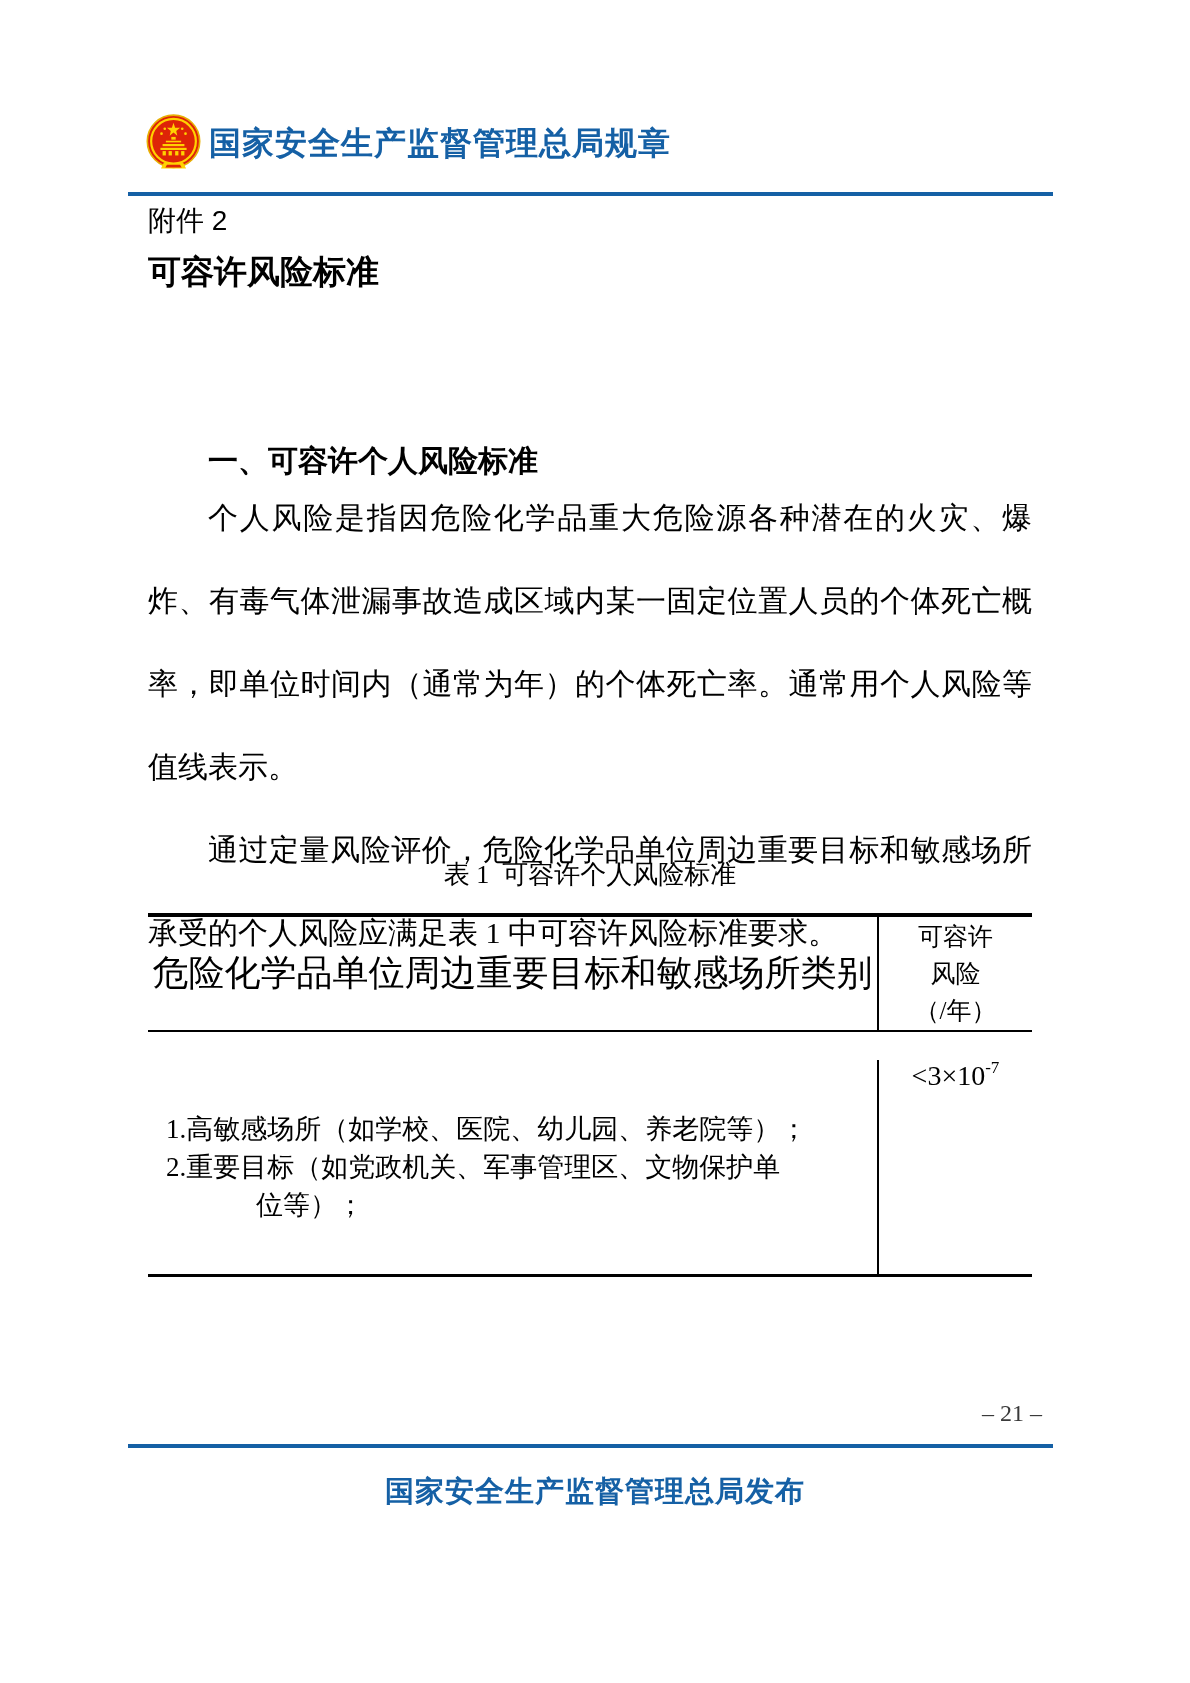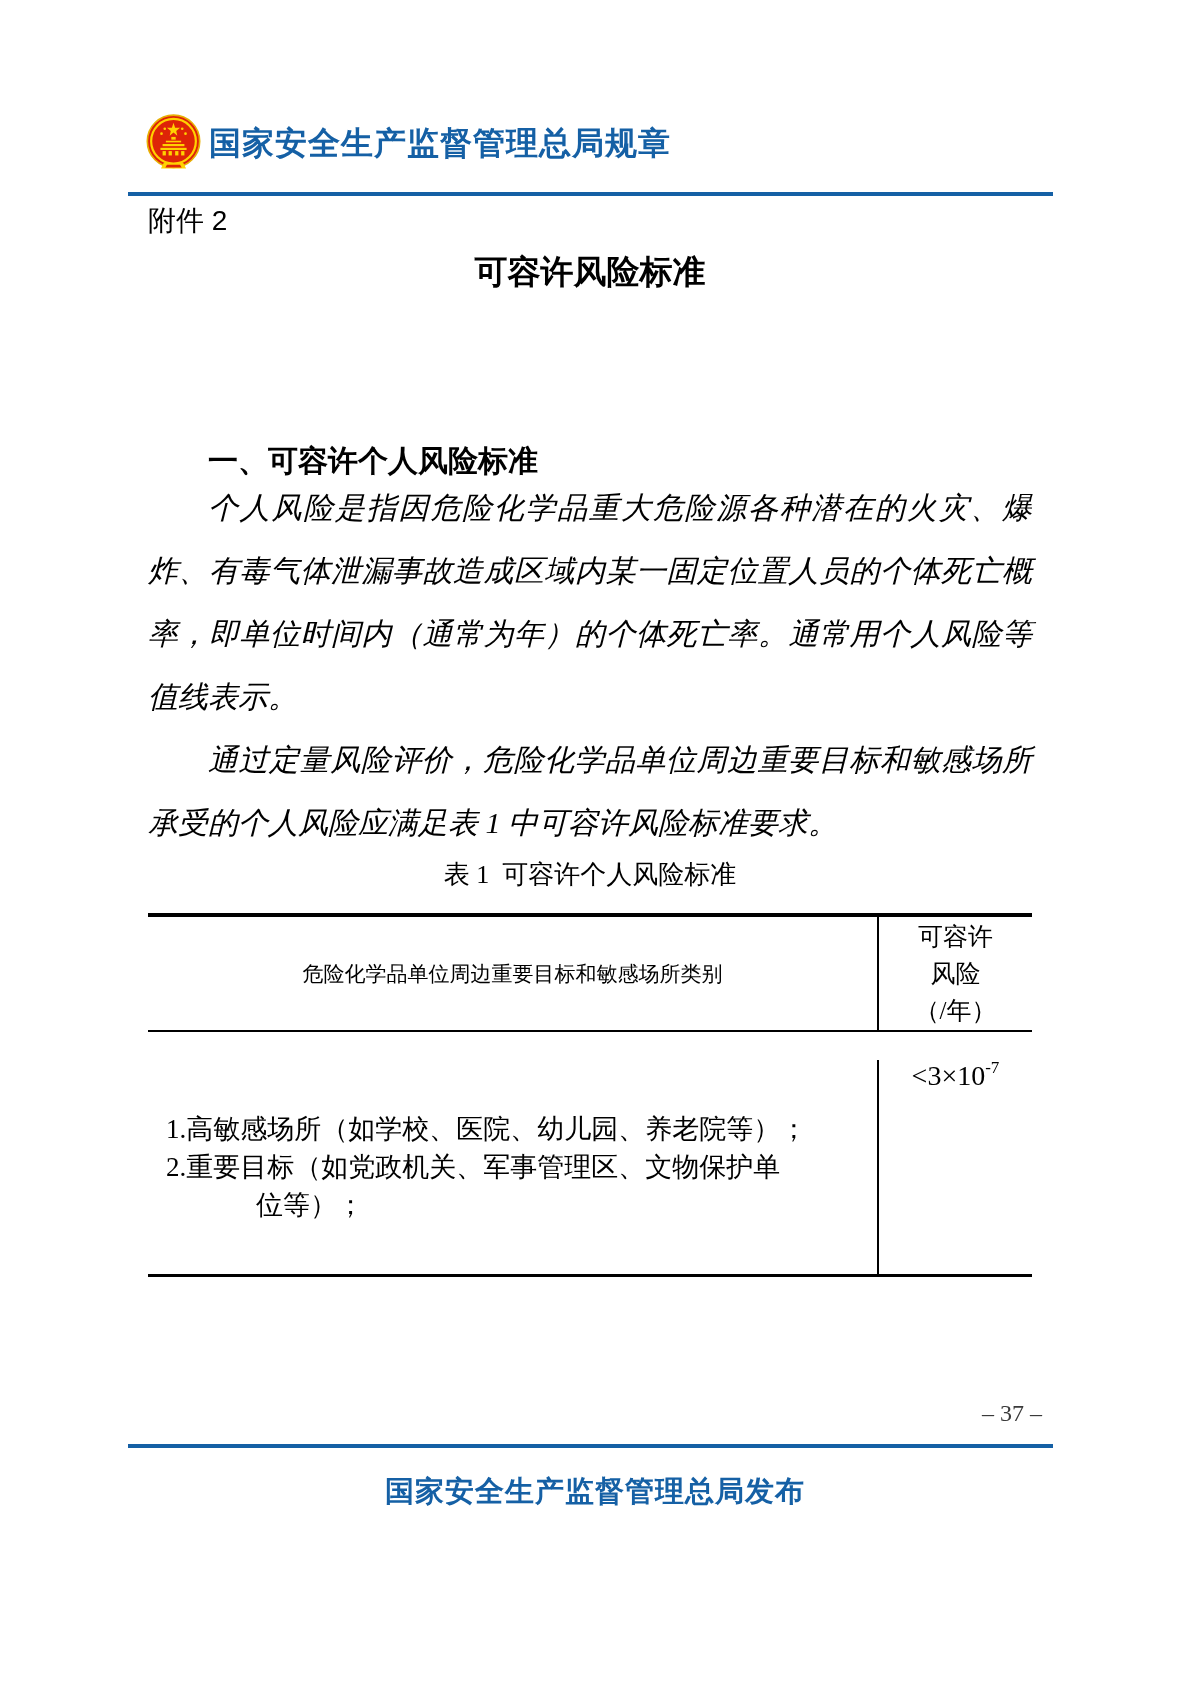--- a/index.html
+++ b/index.html
@@ -32,36 +32,35 @@
   .rule-bottom { top: 1444px; }
 
   
   .attachment {
     position: absolute; left: 148px; top: 202px;
     font-family: "Liberation Sans", "DejaVu Sans", sans-serif;
     font-size: 28px;
   }
   .doc-title {
     position: absolute; left: 148px; top: 250px; width: 884px;
-    text-align: center;
+    text-align: left;
     font-family: "Liberation Sans", "DejaVu Sans", sans-serif;
     font-weight: bold; font-size: 33px;
   }
   .section-heading {
     position: absolute; left: 148px; top: 420px; width: 884px;
     font-family: "Liberation Sans", "DejaVu Sans", sans-serif;
     font-weight: bold; font-size: 30px; line-height: 40px;
     text-indent: 2em;
     margin-top: 21px;
   }
   .body-text {
     position: absolute; left: 148px; top: 476px; width: 884px;
-    font-size: 30px; line-height: 63px;
+    font-size: 30px; line-height: 83px;
     text-align: justify;
-    font-style: italic;
   }
   .body-text p { margin: 0; text-indent: 2em; }
 
   
   .table-caption {
     position: absolute; left: 148px; top: 855px; width: 884px;
     text-align: center; font-size: 26px; line-height: 40px;
     white-space: pre;
   }
   .risk-table {
@@ -75,21 +74,21 @@
     height: 113px;
   }
   .t-body {
     display: grid; grid-template-columns: 729px 1fr;
     border-bottom: 3px solid #000;
     height: 214px;
     margin-top: 28px;
   }
   .th1 {
     display: flex; align-items: center; justify-content: center;
-    font-size: 21px; text-align: center;
+    font-size: 36px; text-align: center;
   }
   .th2 {
     border-left: 2px solid #000;
     display: flex; flex-direction: column; align-items: center; justify-content: center;
     font-size: 25px; line-height: 37px; text-align: center;
   }
   .td1 {
     display: flex; flex-direction: column; justify-content: center;
     padding: 0 8px 0 18px; box-sizing: border-box;
     font-size: 27px; line-height: 38px;
@@ -170,17 +169,17 @@
         <div class="item-line">1.高敏感场所（如学校、医院、幼儿园、养老院等）；</div>
         <div class="item-line">2.重要目标（如党政机关、军事管理区、文物保护单</div>
         <div class="item-line cont">位等）；</div>
       </div>
       <div class="td2">
         <div class="risk-value"><span>&lt;3×10</span><sup>-7</sup></div>
       </div>
     </div>
   </div>
 
-  <div class="page-number">– 37 –</div>
+  <div class="page-number">– 21 –</div>
   <div class="rule rule-bottom"></div>
   <div class="publisher">国家安全生产监督管理总局发布</div>
 
 </div>
 
 </body></html>

